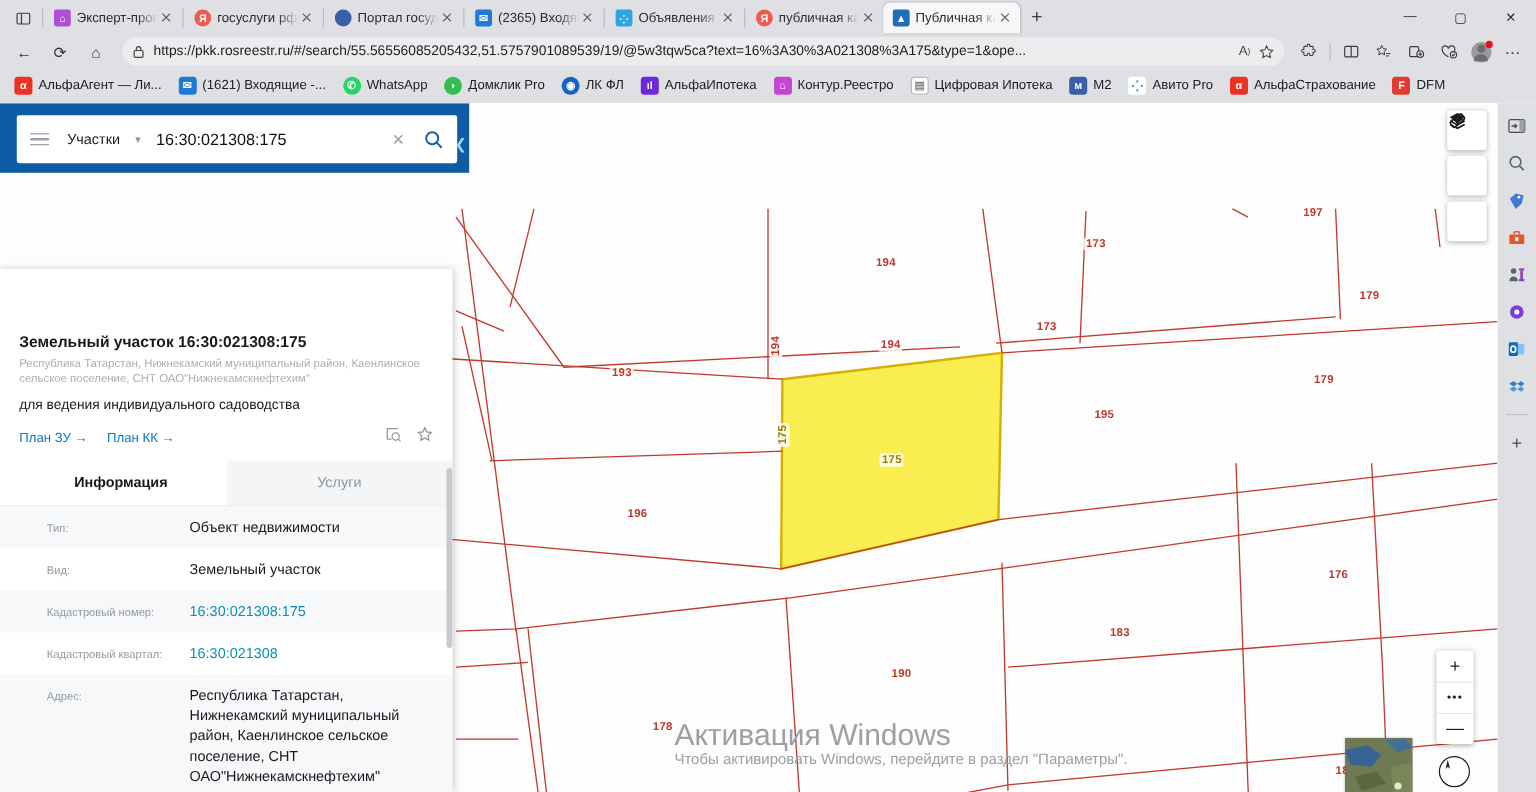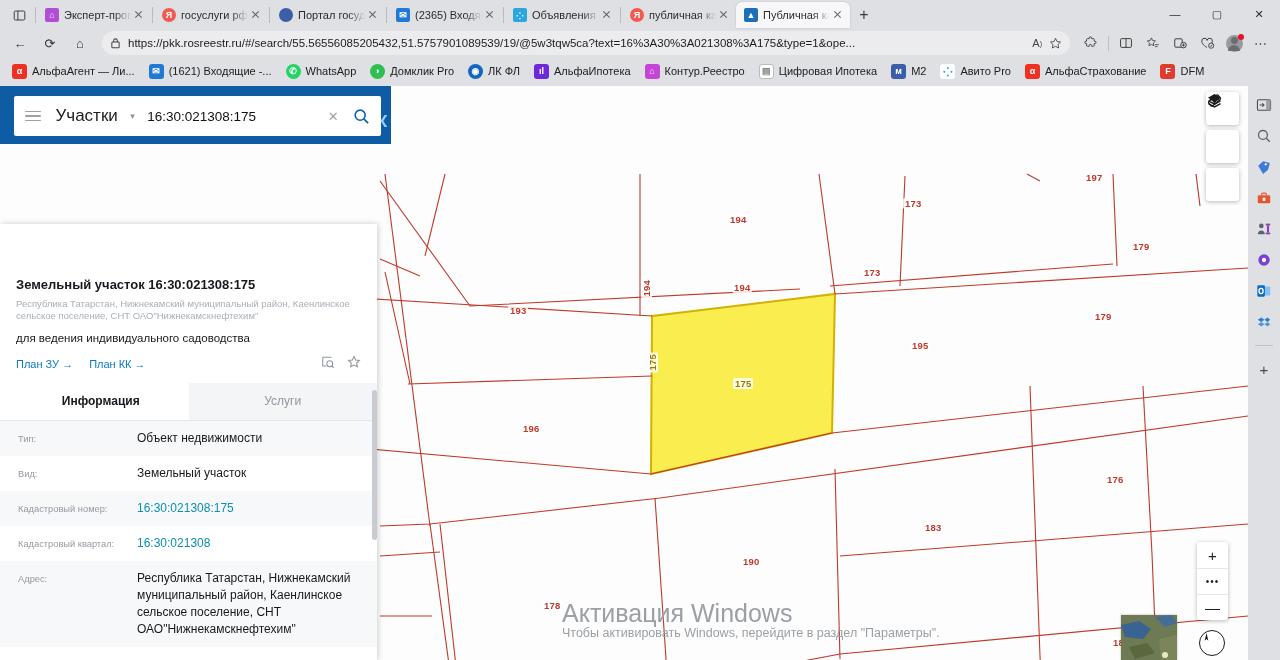--- a/index.html
+++ b/index.html
@@ -105,21 +105,21 @@
   
   .wmark { position:absolute; left:562px; top:515px; width:420px; color:#9aa0a6; pointer-events:none; }
   .wmark .w1 { font-size:25px; line-height:24px; }
   .wmark .w2 { font-size:12.5px; line-height:17px; }
 
   
   .searchwrap { position:absolute; left:0; top:0; width:391px; background:#0e5ca3; padding:10px 10px 8px 14px; }
   .searchbar { height:40px; background:#fff; border-radius:2px; display:flex; align-items:center; padding:0 6px; gap:4px; }
   .sb-burger { width:26px; height:26px; display:flex; flex-direction:column; justify-content:center; gap:3px; padding:0 5px; }
   .sb-burger i { display:block; height:1.5px; background:#9aa2aa; border-radius:1px; }
-  .sb-type { font-size:17px; color:#1d1d1d; padding-left:6px; white-space:nowrap; }
+  .sb-type { font-size:12px; color:#1d1d1d; padding-left:6px; white-space:nowrap; }
   .sb-caret { width:22px; display:flex; align-items:center; justify-content:center; color:#8c949c; font-size:9px; }
   .sb-input { flex:1 1 auto; font-size:13.5px; color:#111; border:none; outline:none; background:transparent;
               font-family:"Liberation Sans", sans-serif; min-width:0; }
   .sb-clear { width:22px; display:flex; align-items:center; justify-content:center; color:#9aa2aa; font-size:13px; }
   .sb-go { width:28px; display:flex; align-items:center; justify-content:center; color:#0b63b0; }
   .panel-collapse { position:absolute; right:-1px; top:12px; width:16px; height:44px;
                     display:flex; align-items:center; justify-content:center; color:#9ed1ff; font-size:12px; }
 
   .infopanel { position:absolute; left:0; top:138px; width:377px; height:436px; background:#fff;
                box-shadow:1px 0 6px rgba(0,0,0,.2); overflow:hidden; }
@@ -131,21 +131,21 @@
   .ip-link { font-size:11px; color:#0b78c4; white-space:nowrap; }
   .ip-actions { margin-left:auto; display:flex; gap:12px; align-items:center; color:#8e979f; }
 
   .tabs { display:flex; border-bottom:1px solid #e3e6ea; }
   .tabitem { flex:1 1 50%; text-align:center; font-size:12px; padding:11px 0 10px 0; color:#8e979f; background:#f3f5f7; }
   .tabitem.active { color:#16191d; font-weight:bold; background:#fff; border-bottom:2px solid #fff;padding-left:13px; }
 
   .rows { }
   .row { display:flex; padding:9px 14px 9px 18px; align-items:flex-start; gap:4px; }
   .row:nth-child(odd) { background:#f7f8fa; }
-  .row .k { width:115px; flex:0 0 115px; font-size:9.3px; color:#939aa2; line-height:13px; padding-top:3px; }
+  .row .k { width:115px; flex:0 0 115px; font-size:9.3px; color:#939aa2; line-height:13px; padding-top:3px;margin-left:21px; }
   .row .v { flex:1 1 auto; font-size:12px; color:#16191d; line-height:17px; }
   .row .v.link { color:#0b8fb5; }
   .scrollbar { position:absolute; right:0; top:166px; width:5px; height:150px; background:#c8ccd1; border-radius:3px; }
 
   
   .edgebar { position:absolute; right:0; top:86px; width:32px; height:574px; background:#dfe0e4;
              display:flex; flex-direction:column; align-items:center; padding-top:4px; gap:1px; }
   .sbi { width:28px; height:30px; display:flex; align-items:center; justify-content:center; border-radius:4px; }
   .sbdiv { width:18px; height:1px; background:#bfc1c6; margin:7px 0; }
 </style>

